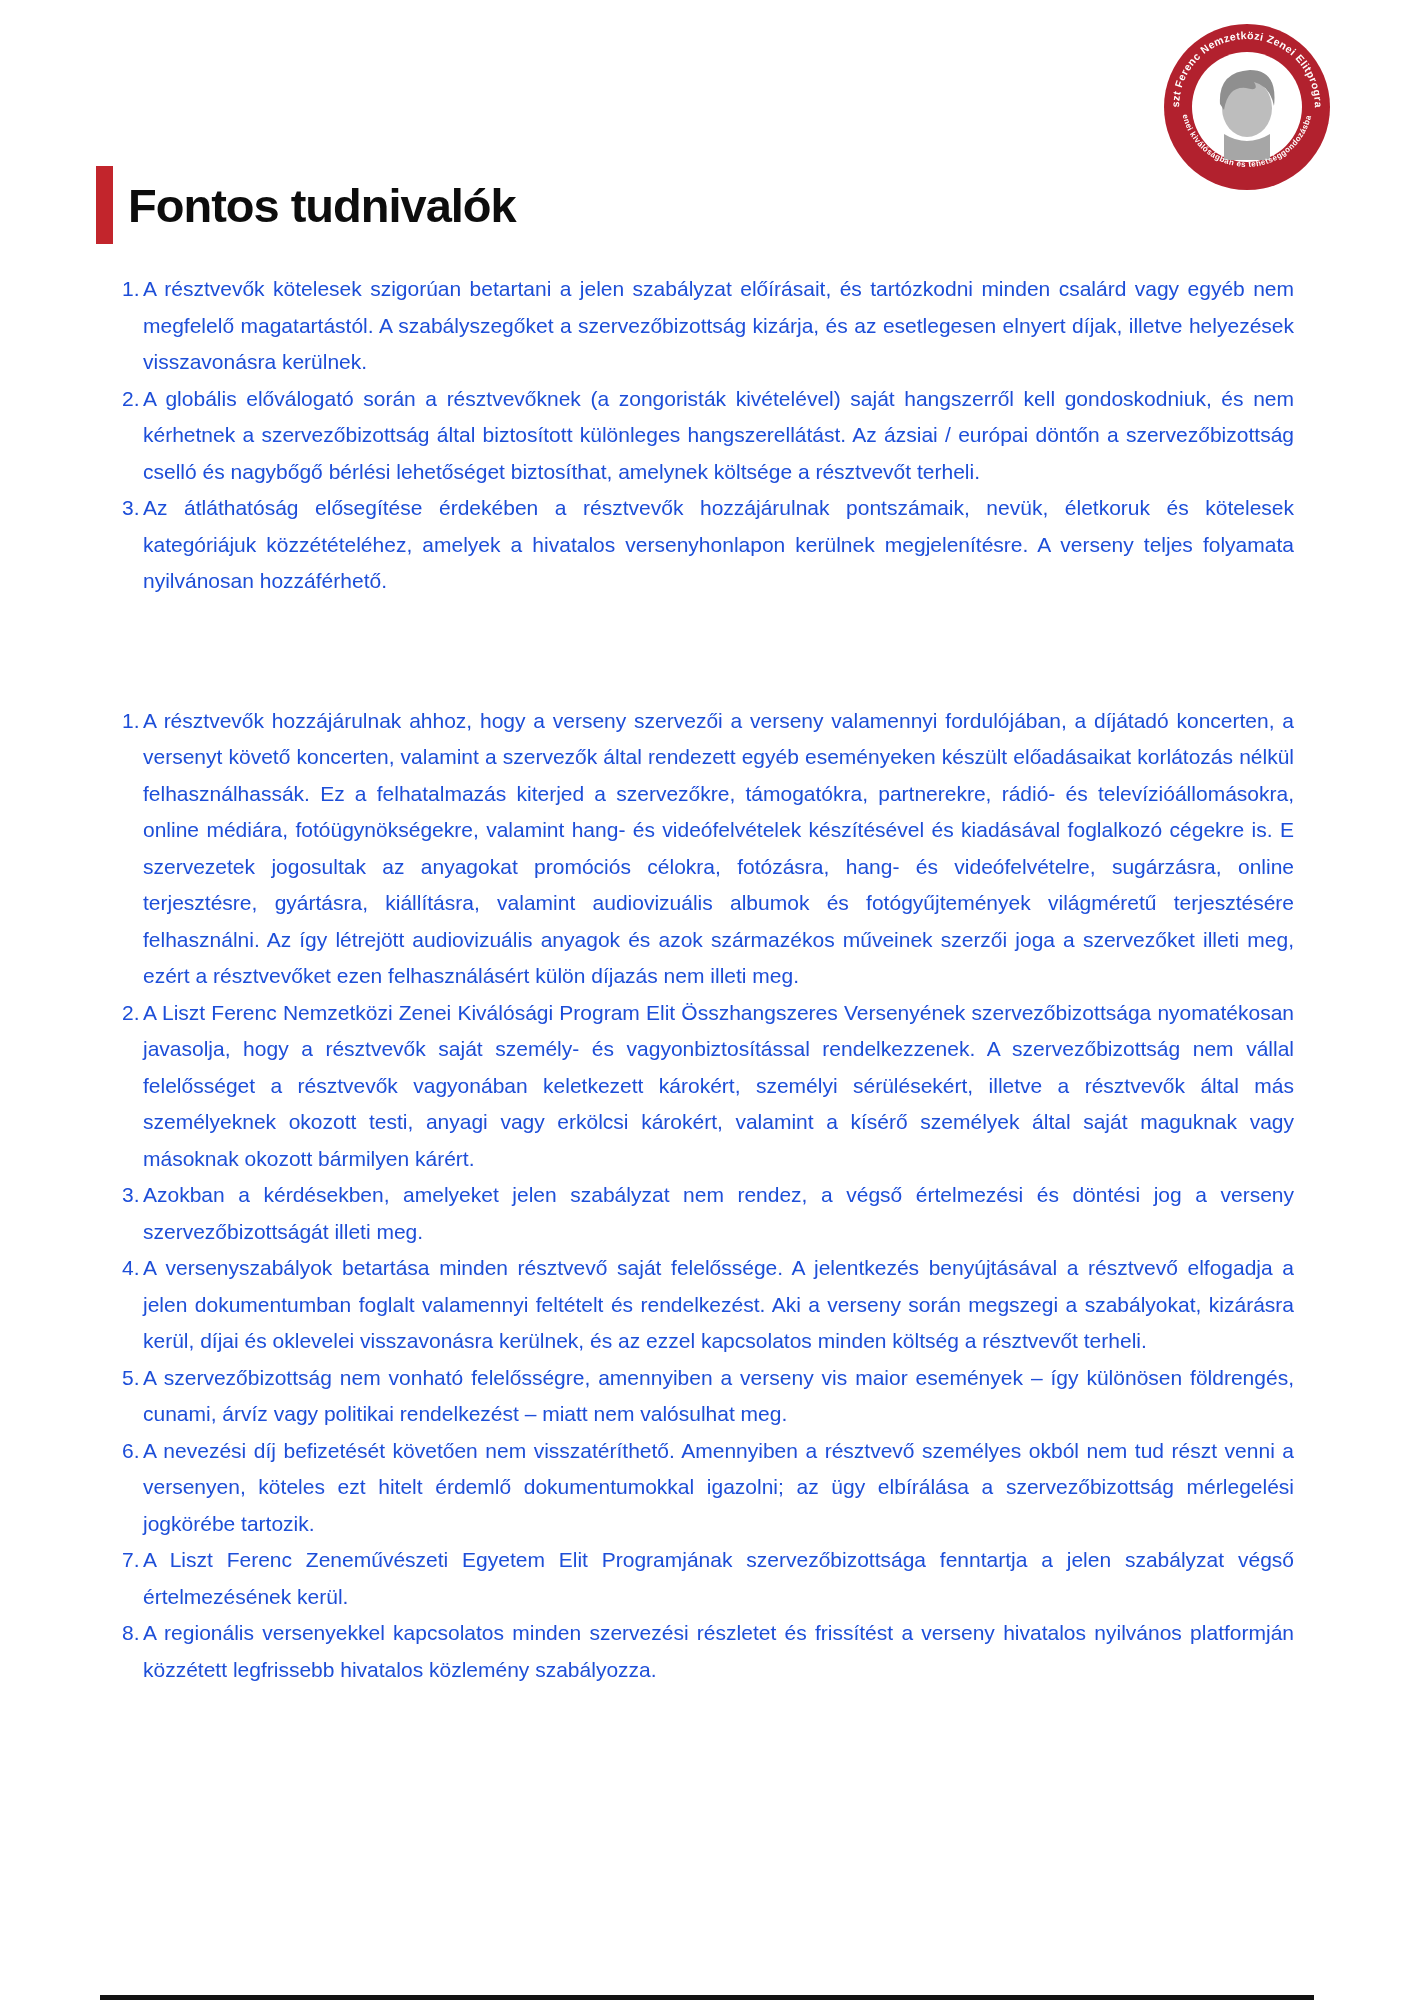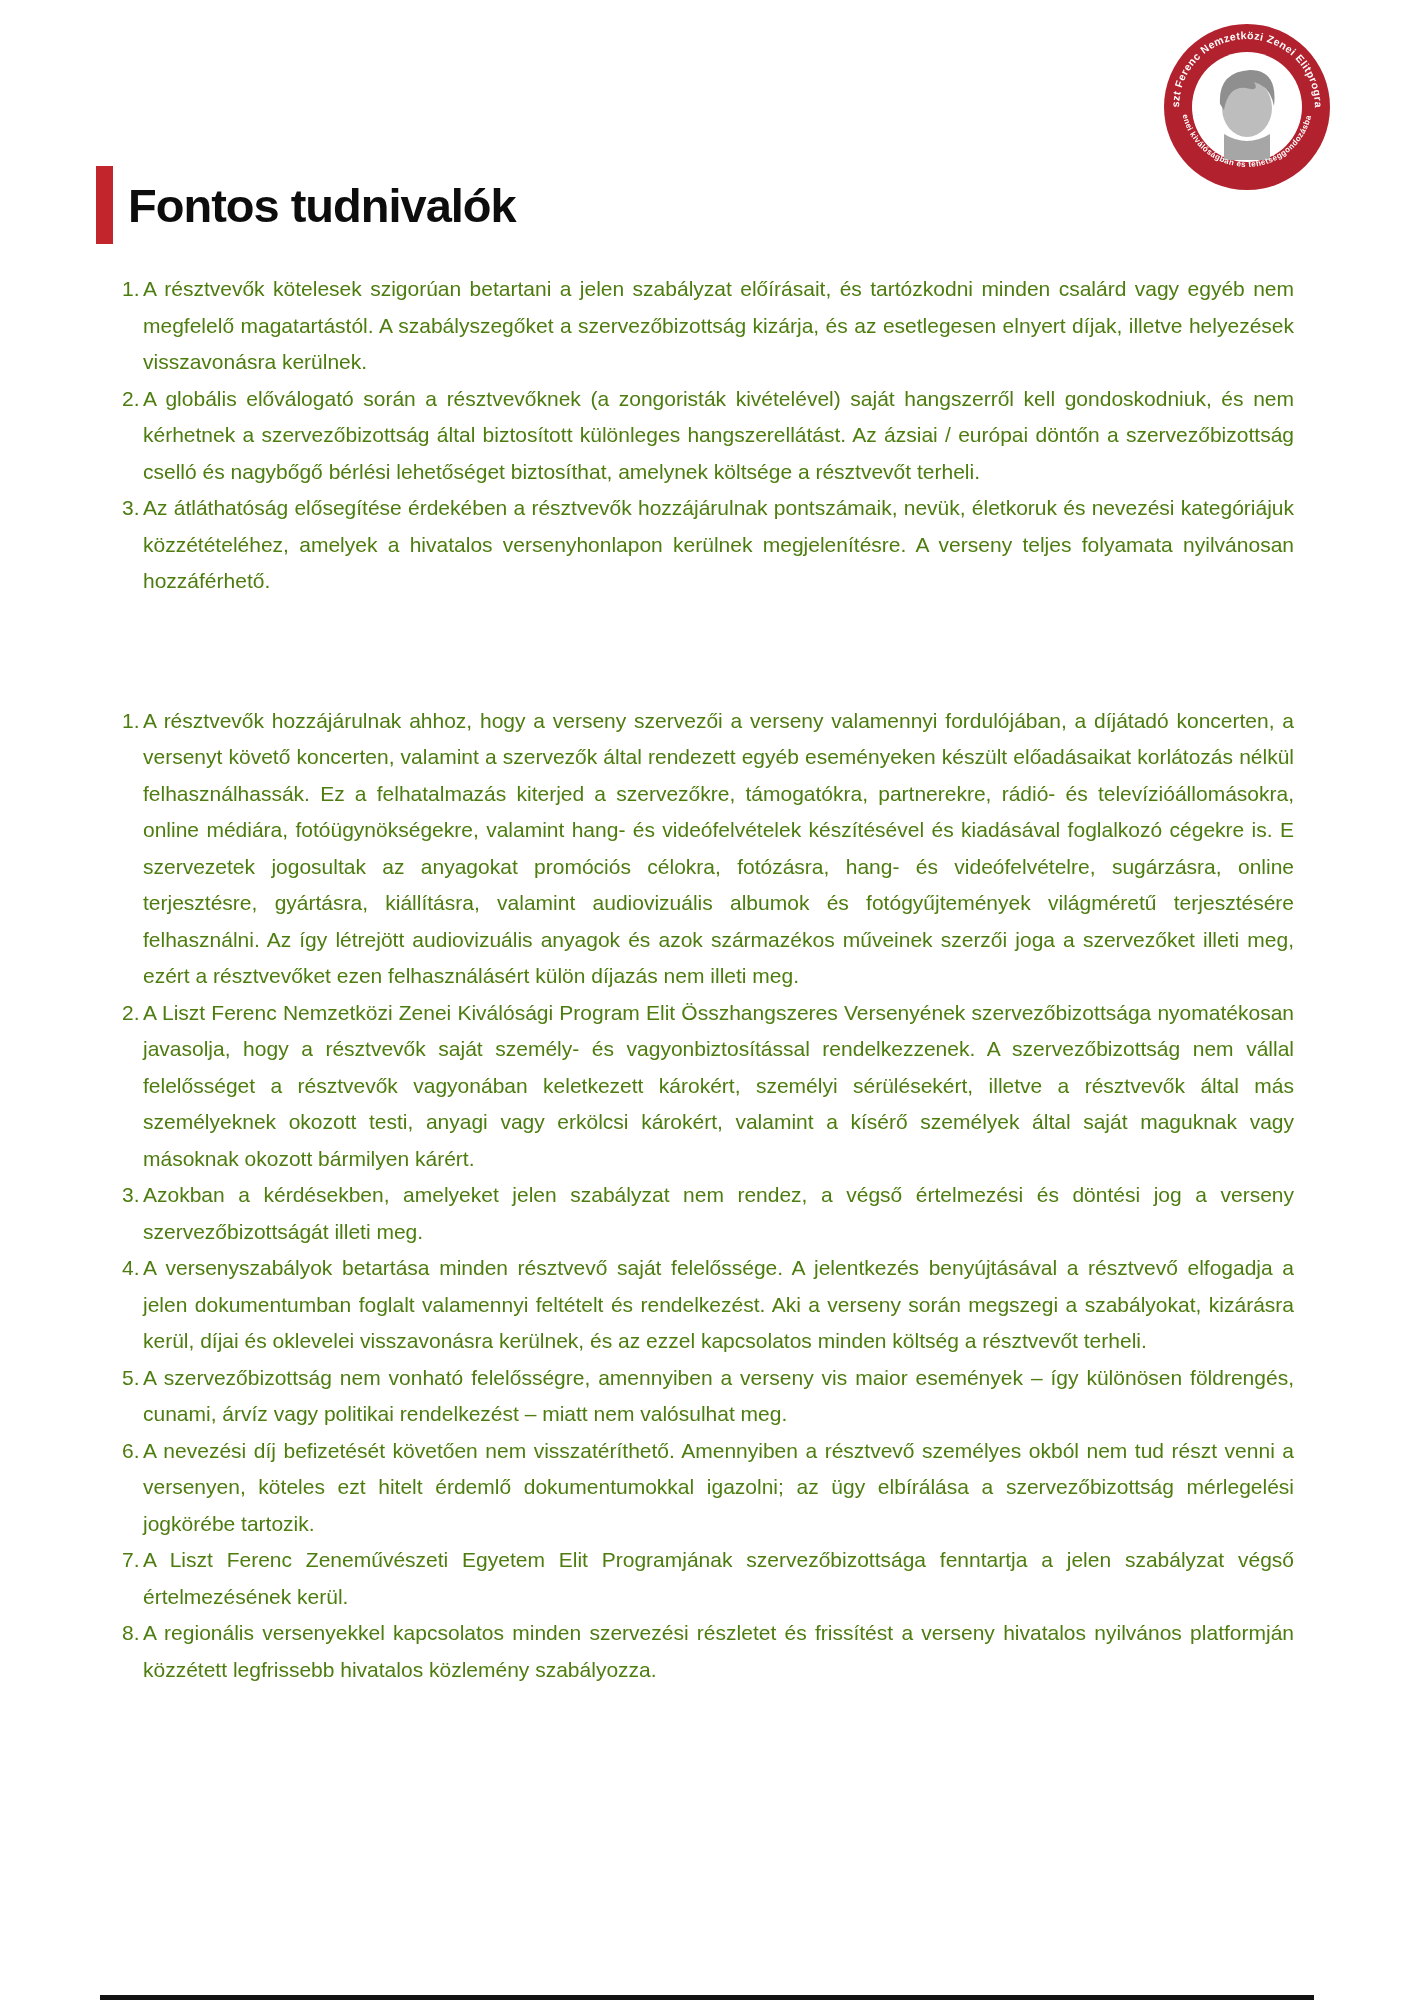--- a/index.html
+++ b/index.html
@@ -48,21 +48,21 @@
     margin:26px 120px 0 122px;
     padding:0;
   }
   ol.rules li{
     counter-increment:item;
     position:relative;
     padding-left:21px;
     font-size:21px;
     line-height:36.5px;
     text-align:justify;
-    color:#4d7c0f;
+    color:#1d4ed8;
   }
   ol.rules li::before{
     content:counter(item) ".";
     position:absolute;
     left:0;
     top:0;
   }
   .footer-rule{
     position:absolute;
     left:100px;
@@ -98,21 +98,21 @@
   </div>
 
   <section class="section first">
     <div class="heading-row">
       <div class="accent-bar"></div>
       <h1 class="section-title">Fontos tudnivalók</h1>
     </div>
     <ol class="rules">
         <li>A résztvevők kötelesek szigorúan betartani a jelen szabályzat előírásait, és tartózkodni minden csalárd vagy egyéb nem megfelelő magatartástól. A szabályszegőket a szervezőbizottság kizárja, és az esetlegesen elnyert díjak, illetve helyezések visszavonásra kerülnek.</li>
         <li>A globális előválogató során a résztvevőknek (a zongoristák kivételével) saját hangszerről kell gondoskodniuk, és nem kérhetnek a szervezőbizottság által biztosított különleges hangszerellátást. Az ázsiai / európai döntőn a szervezőbizottság cselló és nagybőgő bérlési lehetőséget biztosíthat, amelynek költsége a résztvevőt terheli.</li>
-        <li>Az átláthatóság elősegítése érdekében a résztvevők hozzájárulnak pontszámaik, nevük, életkoruk és nevezési kategóriájuk közzétételéhez, amelyek a hivatalos versenyhonlapon kerülnek megjelenítésre. A verseny teljes folyamata nyilvánosan hozzáférhető.</li>
+        <li>Az átláthatóság elősegítése érdekében a résztvevők hozzájárulnak pontszámaik, nevük, életkoruk és kötelesek kategóriájuk közzétételéhez, amelyek a hivatalos versenyhonlapon kerülnek megjelenítésre. A verseny teljes folyamata nyilvánosan hozzáférhető.</li>
       </ol>
   </section>
 
   <section class="section second">
     <ol class="rules">
         <li>A résztvevők hozzájárulnak ahhoz, hogy a verseny szervezői a verseny valamennyi fordulójában, a díjátadó koncerten, a versenyt követő koncerten, valamint a szervezők által rendezett egyéb eseményeken készült előadásaikat korlátozás nélkül felhasználhassák. Ez a felhatalmazás kiterjed a szervezőkre, támogatókra, partnerekre, rádió- és televízióállomásokra, online médiára, fotóügynökségekre, valamint hang- és videófelvételek készítésével és kiadásával foglalkozó cégekre is. E szervezetek jogosultak az anyagokat promóciós célokra, fotózásra, hang- és videófelvételre, sugárzásra, online terjesztésre, gyártásra, kiállításra, valamint audiovizuális albumok és fotógyűjtemények világméretű terjesztésére felhasználni. Az így létrejött audiovizuális anyagok és azok származékos műveinek szerzői joga a szervezőket illeti meg, ezért a résztvevőket ezen felhasználásért külön díjazás nem illeti meg.</li>
         <li>A Liszt Ferenc Nemzetközi Zenei Kiválósági Program Elit Összhangszeres Versenyének szervezőbizottsága nyomatékosan javasolja, hogy a résztvevők saját személy- és vagyonbiztosítással rendelkezzenek. A szervezőbizottság nem vállal felelősséget a résztvevők vagyonában keletkezett károkért, személyi sérülésekért, illetve a résztvevők által más személyeknek okozott testi, anyagi vagy erkölcsi károkért, valamint a kísérő személyek által saját maguknak vagy másoknak okozott bármilyen kárért.</li>
         <li>Azokban a kérdésekben, amelyeket jelen szabályzat nem rendez, a végső értelmezési és döntési jog a verseny szervezőbizottságát illeti meg.</li>
         <li>A versenyszabályok betartása minden résztvevő saját felelőssége. A jelentkezés benyújtásával a résztvevő elfogadja a jelen dokumentumban foglalt valamennyi feltételt és rendelkezést. Aki a verseny során megszegi a szabályokat, kizárásra kerül, díjai és oklevelei visszavonásra kerülnek, és az ezzel kapcsolatos minden költség a résztvevőt terheli.</li>
         <li>A szervezőbizottság nem vonható felelősségre, amennyiben a verseny vis maior események – így különösen földrengés, cunami, árvíz vagy politikai rendelkezést – miatt nem valósulhat meg.</li>

